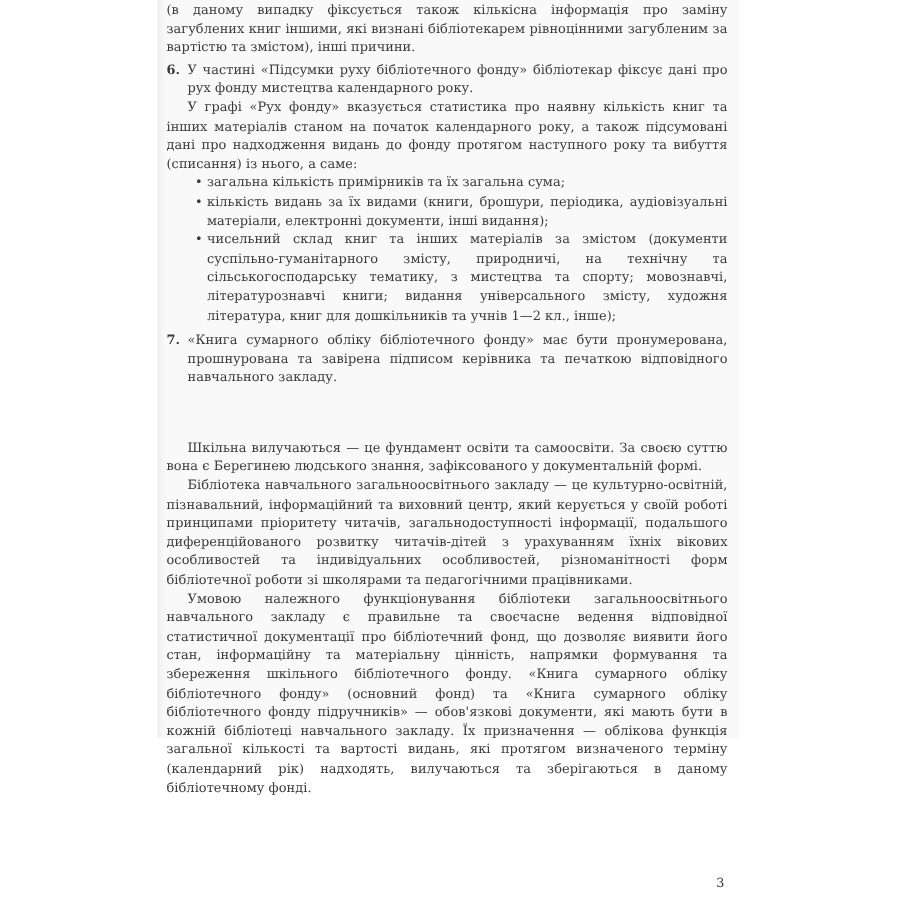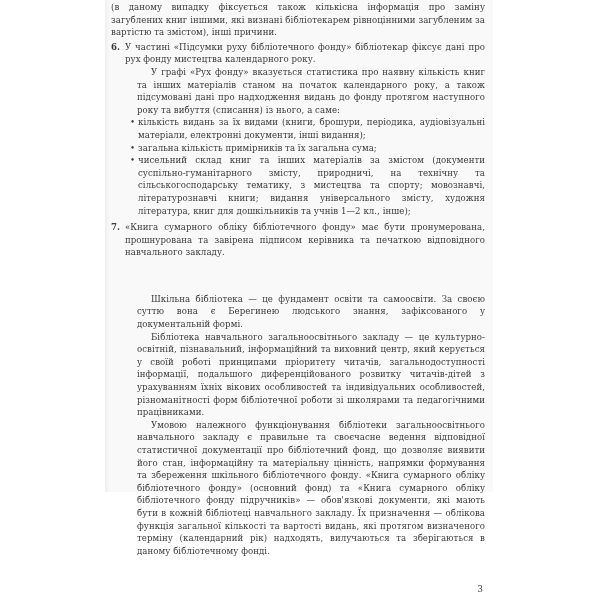--- a/index.html
+++ b/index.html
@@ -11,21 +11,21 @@
     color:#3a3a3a;
     font-size:8.6px;
     line-height:12.6px;
   }
   .page::before {
     content:""; position:absolute; left:0; top:0; bottom:0; width:5px;
     background:linear-gradient(to right,#efefef,#f9f9f9);
   }
   .content { position:absolute; left:6px; right:8px; top:1px; text-align:justify; letter-spacing:0.05px; }
   p { margin:0; }
-  .indent { text-indent:14px;margin-left:26px; }
+  .indent { text-indent:14px; }
   .num-item { position:relative; padding-left:14px; margin-top:2px; }
   .num-item .num { position:absolute; left:0; top:0; font-weight:bold; }
   ul { list-style:none; margin:0; padding:0 0 0 27px; }
   ul li { position:relative; }
   ul li::before { content:"•"; position:absolute; left:-8px; top:0; }
   .gap { height:34px; }
   .page-number { position:absolute; right:10px; top:583px; font-size:8.5px; }
 </style>
 </head>
 <body>
@@ -33,30 +33,30 @@
 <div class="page">
   <div class="content">
     <p>(в даному випадку фіксується також кількісна інформація про заміну загублених книг іншими, які визнані бібліотекарем рівноцінними загубленим за вартістю та змістом), інші причини.</p>
 
     <div class="num-item">
       <span class="num">6.</span>
       <p>У частині «Підсумки руху бібліотечного фонду» бібліотекар фіксує дані про рух фонду мистецтва календарного року.</p>
     </div>
     <p class="indent">У графі «Рух фонду» вказується статистика про наявну кількість книг та інших матеріалів станом на початок календарного року, а також підсумовані дані про надходження видань до фонду протягом наступного року та вибуття (списання) із нього, а саме:</p>
     <ul>
+      <li>загальна кількість примірників та їх загальна сума;</li>
       <li>кількість видань за їх видами (книги, брошури, періодика, аудіовізуальні матеріали, електронні документи, інші видання);</li>
-      <li>загальна кількість примірників та їх загальна сума;</li>
       <li>чисельний склад книг та інших матеріалів за змістом (документи суспільно-гуманітарного змісту, природничі, на технічну та сільськогосподарську тематику, з мистецтва та спорту; мовознавчі, літературознавчі книги; видання універсального змісту, художня література, книг для дошкільників та учнів 1—2 кл., інше);</li>
     </ul>
 
     <div class="num-item" style="margin-top:4px;">
       <span class="num">7.</span>
       <p>«Книга сумарного обліку бібліотечного фонду» має бути пронумерована, прошнурована та завірена підписом керівника та печаткою відповідного навчального закладу.</p>
     </div>
 
     <div class="gap"></div>
 
-    <p class="indent">Шкільна бібліотека — це фундамент освіти та самоосвіти. За своєю суттю вона є Берегинею людського знання, зафіксованого у документальній формі.</p>
+    <p class="indent">Шкільна вилучаються — це фундамент освіти та самоосвіти. За своєю суттю вона є Берегинею людського знання, зафіксованого у документальній формі.</p>
     <p class="indent">Бібліотека навчального загальноосвітнього закладу — це культурно-освітній, пізнавальний, інформаційний та виховний центр, який керується у своїй роботі принципами пріоритету читачів, загальнодоступності інформації, подальшого диференційованого розвитку читачів-дітей з урахуванням їхніх вікових особливостей та індивідуальних особливостей, різноманітності форм бібліотечної роботи зі школярами та педагогічними працівниками.</p>
     <p class="indent">Умовою належного функціонування бібліотеки загальноосвітнього навчального закладу є правильне та своєчасне ведення відповідної статистичної документації про бібліотечний фонд, що дозволяє виявити його стан, інформаційну та матеріальну цінність, напрямки формування та збереження шкільного бібліотечного фонду. «Книга сумарного обліку бібліотечного фонду» (основний фонд) та «Книга сумарного обліку бібліотечного фонду підручників» — обов'язкові документи, які мають бути в кожній бібліотеці навчального закладу. Їх призначення — облікова функція загальної кількості та вартості видань, які протягом визначеного терміну (календарний рік) надходять, вилучаються та зберігаються в даному бібліотечному фонді.</p>
   </div>
   <div class="page-number">3</div>
 </div>
 
 </body></html>

